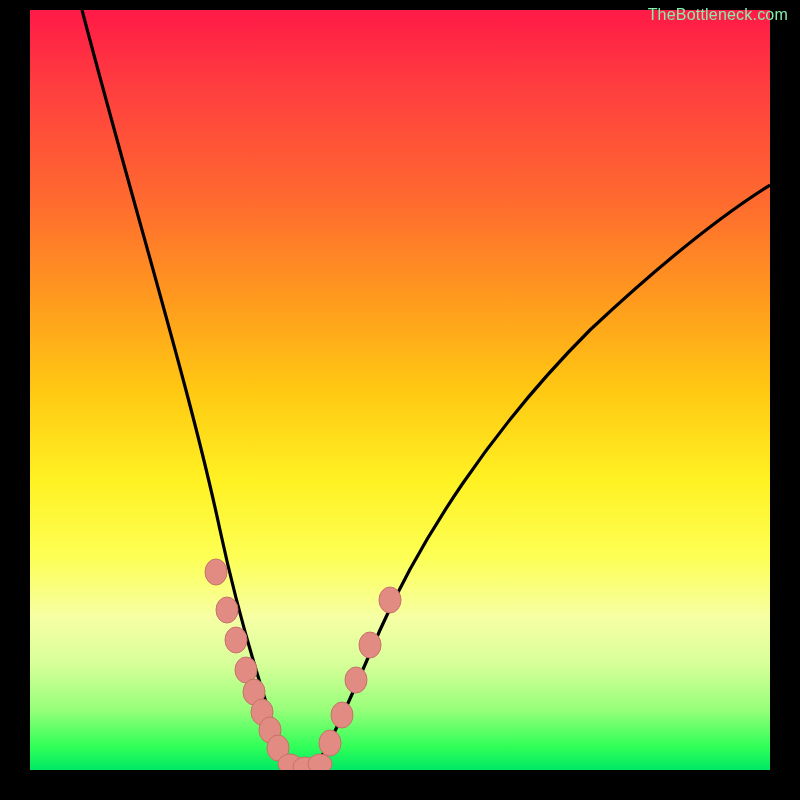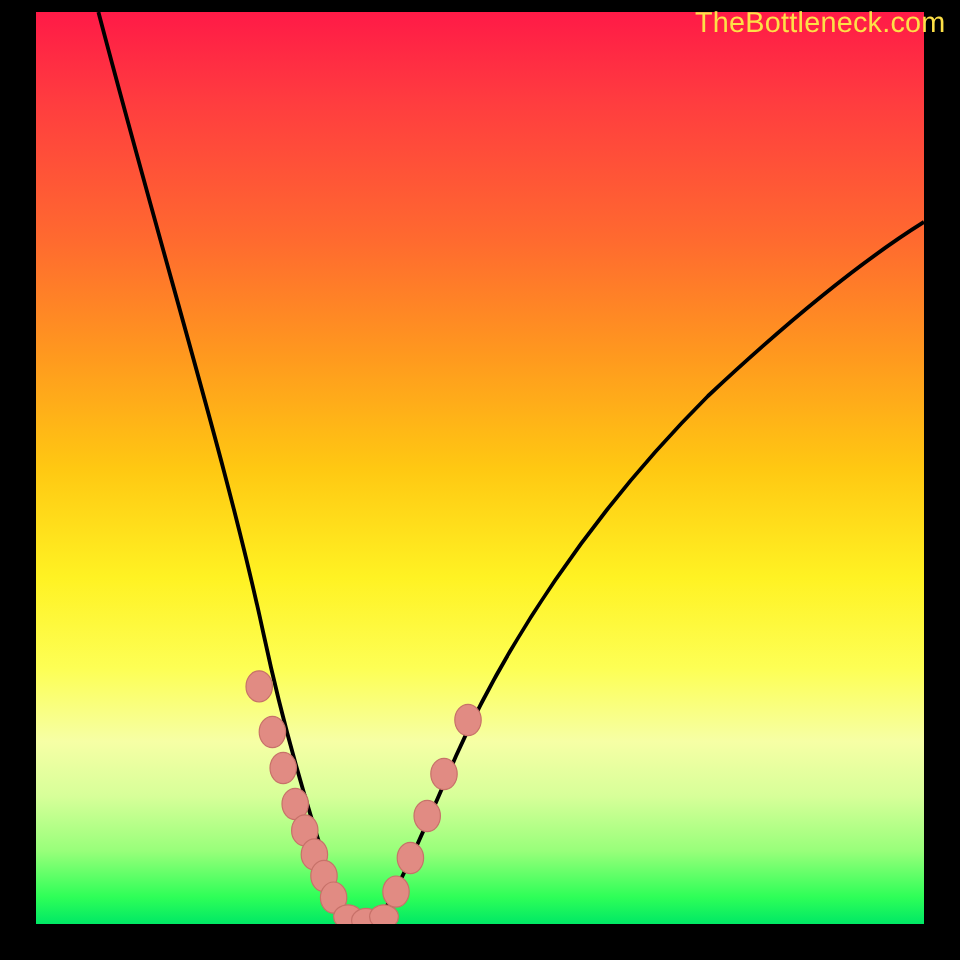--- a/index.html
+++ b/index.html
@@ -10,21 +10,21 @@
   #ff6a2f 25%,
   #ff9a1e 38%,
   #ffc812 50%,
   #fff223 62%,
   #fdff55 72%,
   #f6ffa5 80%,
   #d7ff99 86%,
   #98ff7a 92%,
   #2fff58 97%,
   #00e865 100%)}
-.watermark{position:absolute;right:12px;top:6px;color:#fde047;font-size:24px;font-weight:500;letter-spacing:0.2px}
+.watermark{position:absolute;right:12px;top:6px;color:#86efac;font-size:16px;font-weight:500;letter-spacing:0.2px}
 svg.curve{position:absolute;left:30px;top:10px;width:740px;height:760px}
 </style>
 </head>
 <body>
 
 <div class="frame">
   <div class="plot"></div>
 
   <div class="watermark">TheBottleneck.com</div>
 

